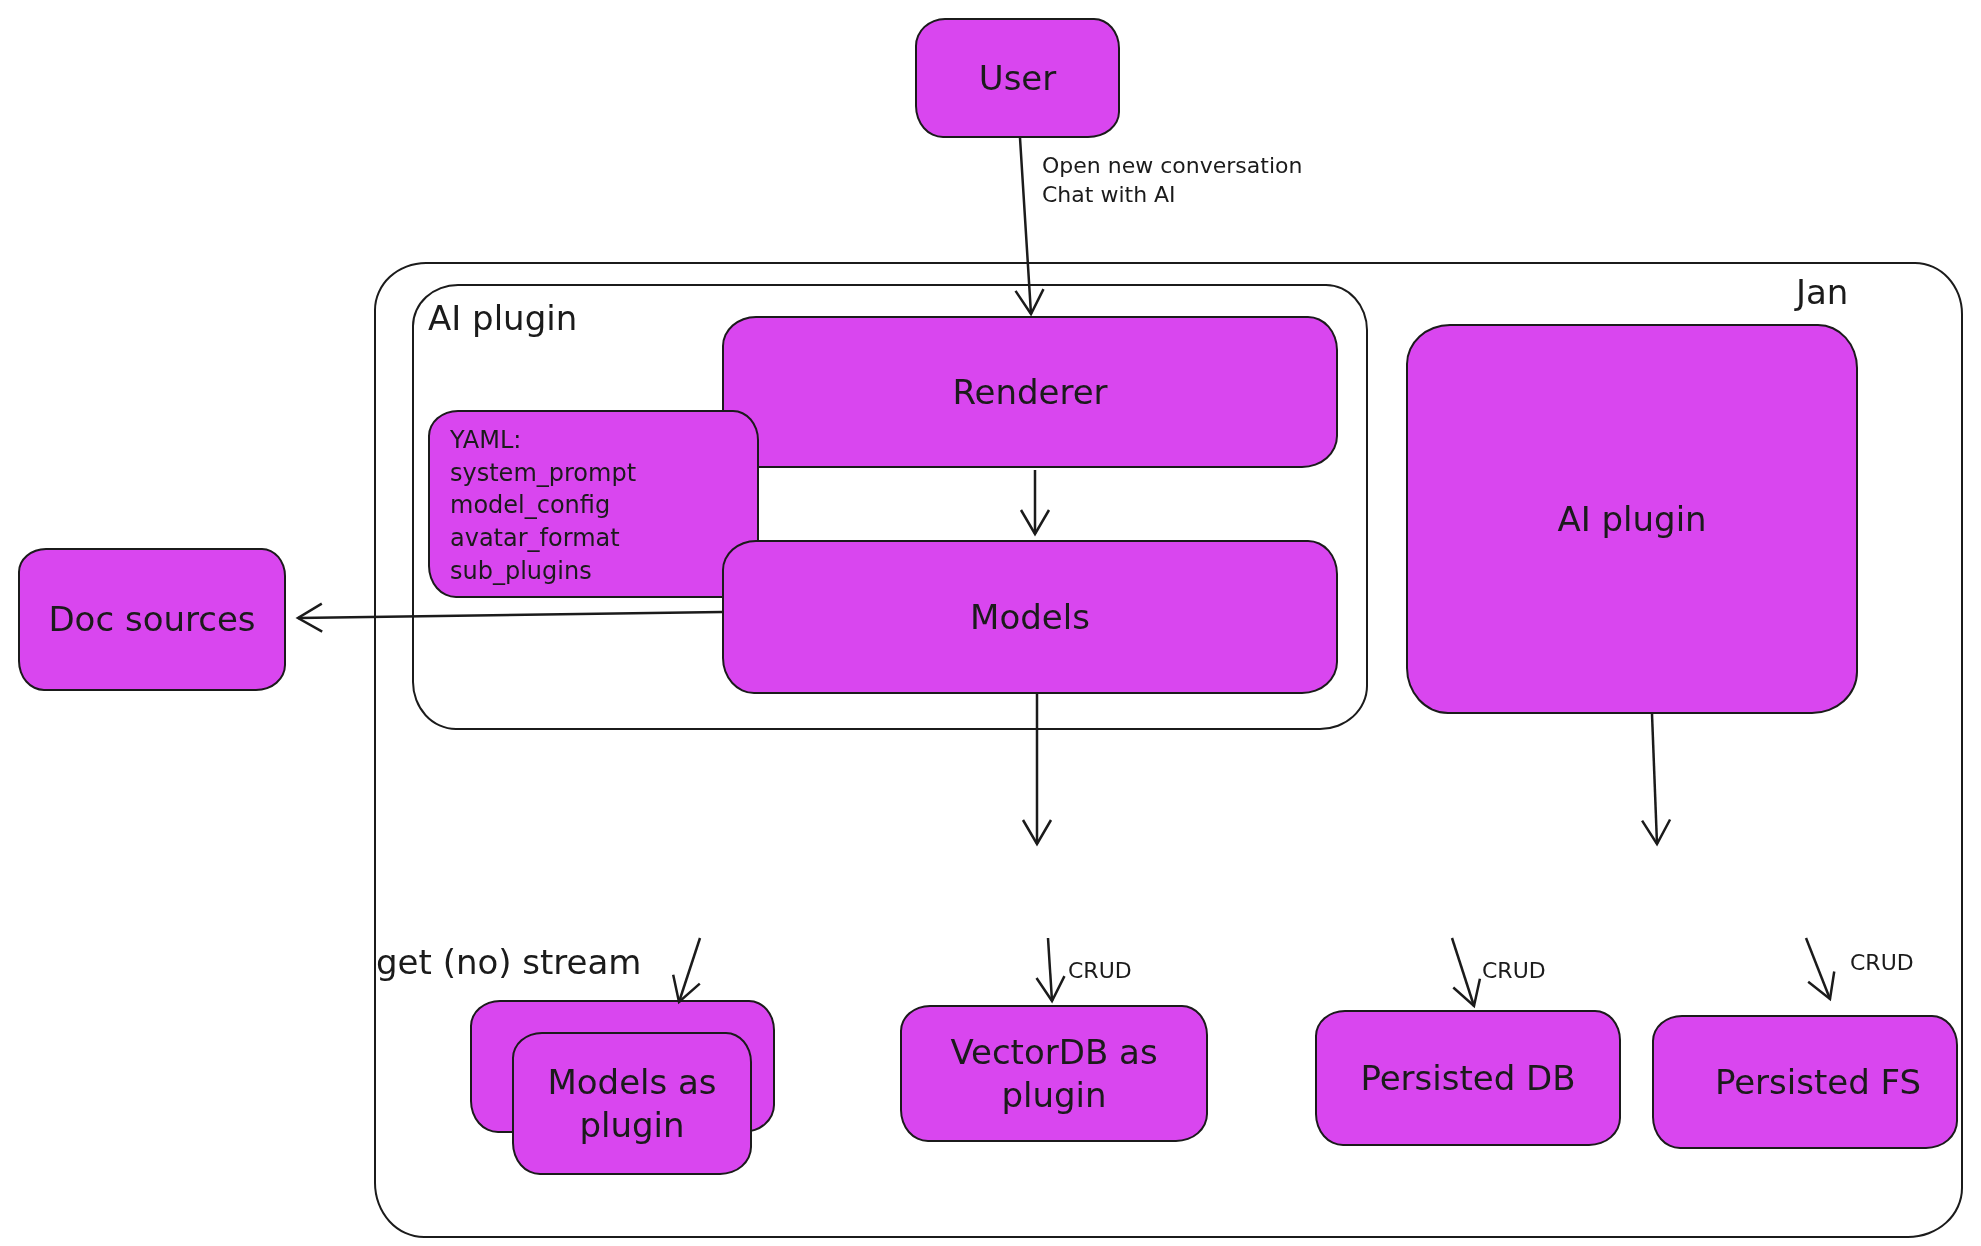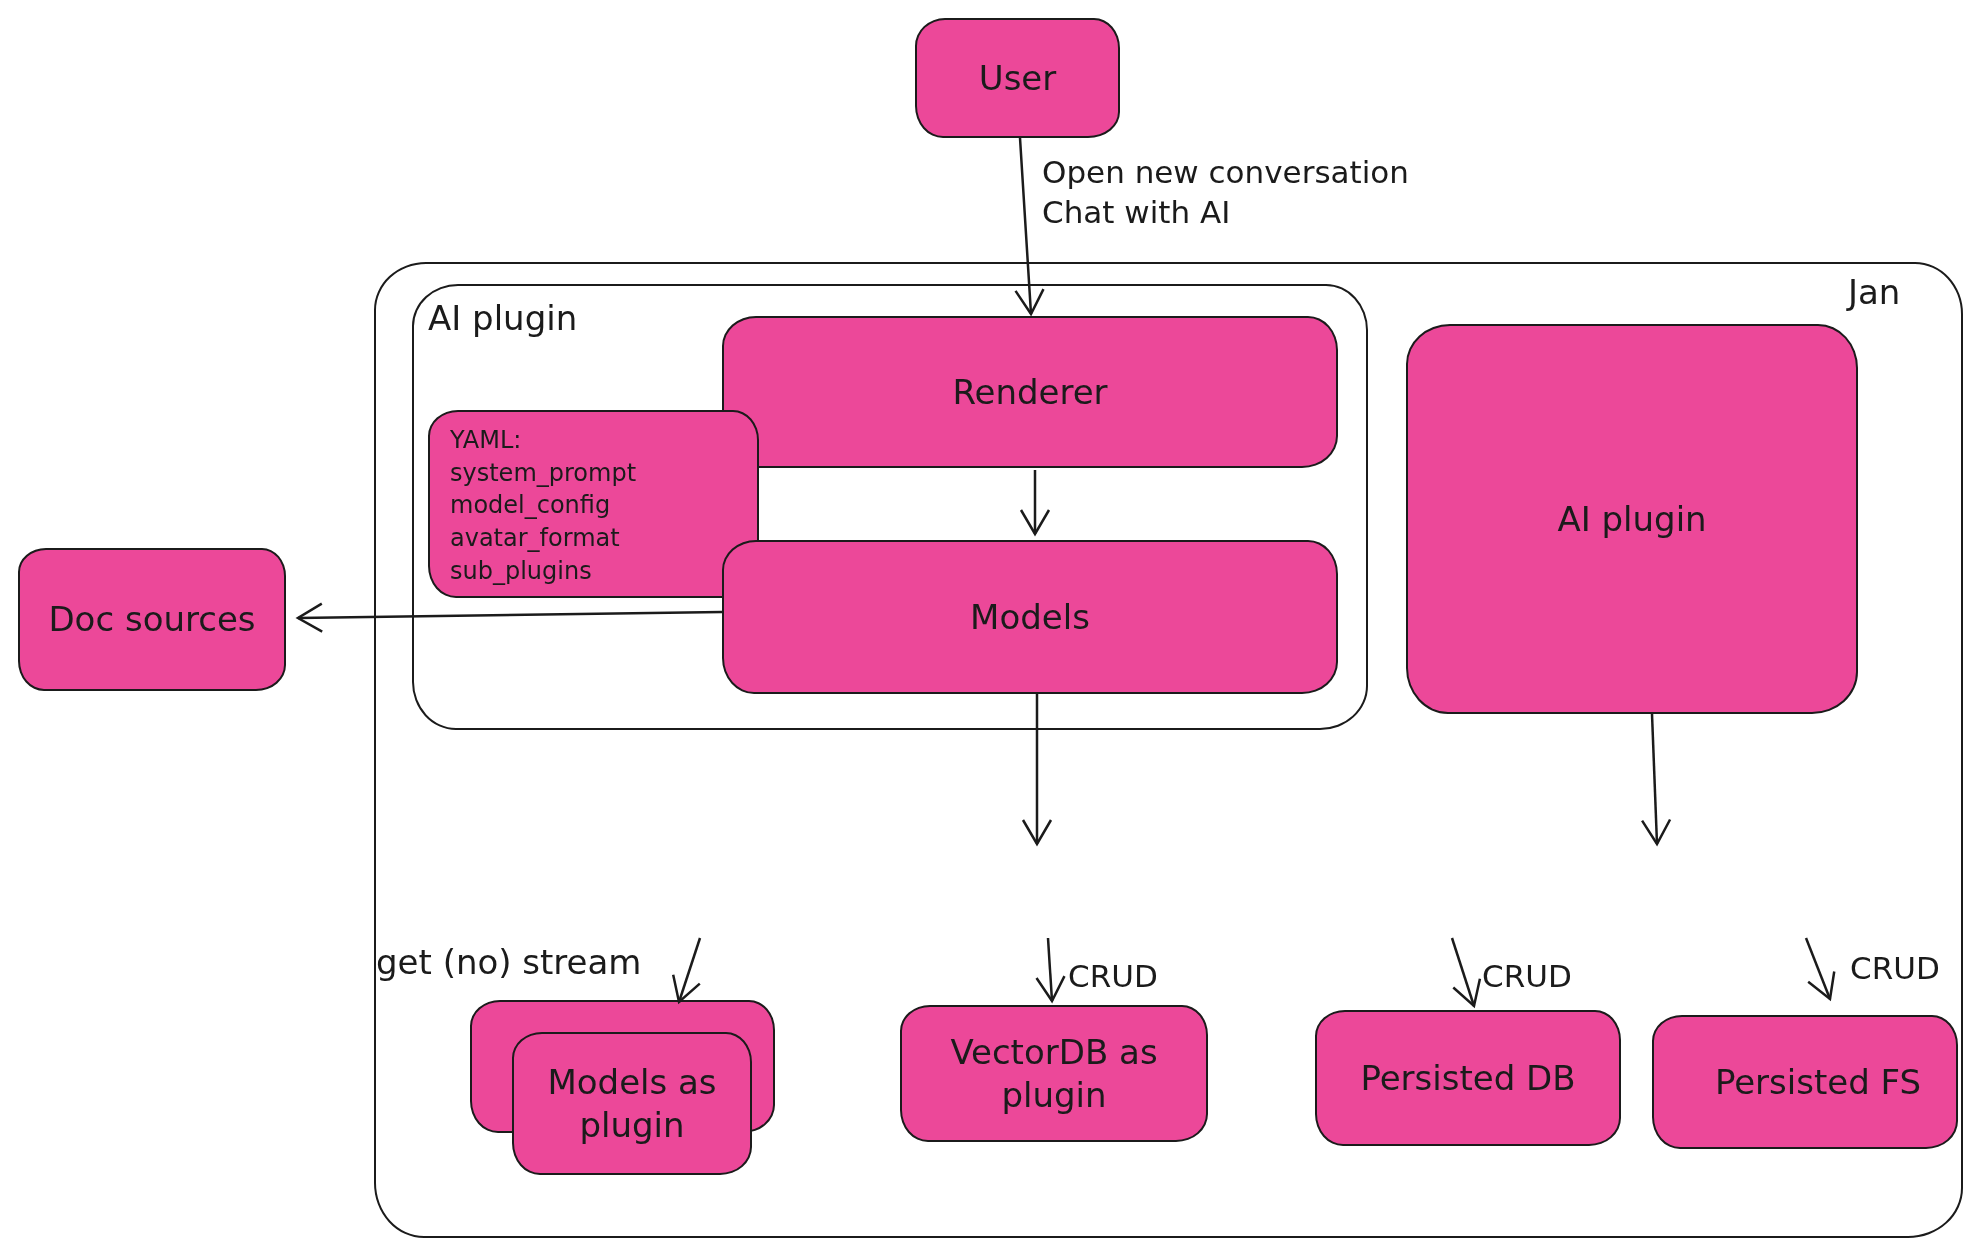--- a/index.html
+++ b/index.html
@@ -12,57 +12,57 @@
   #canvas {
     position: relative;
     width: 1981px;
     height: 1246px;
     background: #ffffff;
     overflow: hidden;
   }
   .node {
     position: absolute;
     border: 2.5px solid #1b1b1b;
-    background: #ec4899;
+    background: #d946ef;
     display: flex;
     align-items: center;
     justify-content: center;
     text-align: center;
     box-sizing: border-box;
     font-size: 34px;
     line-height: 1.25;
   }
   .container-node {
     background: transparent;
   }
   .floating-label {
     position: absolute;
     font-size: 34px;
     white-space: nowrap;
   }
   .edge-label {
     position: absolute;
-    font-size: 31px;
+    font-size: 22px;
     white-space: nowrap;
   }
   #arrow-layer {
     position: absolute;
     left: 0; top: 0;
     pointer-events: none;
   }
   #arrow-layer path {
     fill: none;
     stroke: #1b1b1b;
     stroke-width: 2.5;
   }
 
   
   #user-box        { left: 915px;  top: 18px;   width: 205px; height: 120px; border-radius: 30px 26px 32px 28px / 28px 30px 26px 32px; }
   #jan-container   { left: 374px;  top: 262px;  width: 1589px; height: 976px; border-radius: 52px 48px 55px 50px / 48px 52px 50px 55px; }
-  #jan-label       { left: 1848px; top: 272px; }
+  #jan-label       { left: 1796px; top: 272px; }
   #ai-plugin-container { left: 412px; top: 284px; width: 956px; height: 446px; border-radius: 46px 42px 48px 44px / 42px 46px 44px 48px; }
   #ai-plugin-container-label { left: 428px; top: 298px; }
   #renderer-box    { left: 722px;  top: 316px;  width: 616px; height: 152px; border-radius: 34px 30px 36px 32px / 30px 34px 32px 36px; }
   #yaml-note       { left: 428px;  top: 410px;  width: 331px; height: 188px; border-radius: 30px 26px 32px 28px / 26px 30px 28px 32px;
                      font-size: 24px; line-height: 1.36; justify-content: flex-start; align-items: flex-start;
                      text-align: left; padding: 12px 10px 10px 20px; }
   #backend-box     { left: 722px;  top: 540px;  width: 616px; height: 154px; border-radius: 34px 30px 36px 32px / 30px 34px 32px 36px; }
   #doc-sources-box { left: 18px;   top: 548px;  width: 268px; height: 143px; border-radius: 28px 24px 30px 26px / 24px 28px 26px 30px; }
   #ai-plugin-box   { left: 1406px; top: 324px;  width: 452px; height: 390px; border-radius: 44px 40px 46px 42px / 40px 44px 42px 46px; }
   #jan-core-api-bar{ left: 540px;  top: 850px;  width: 1330px; height: 86px; border-radius: 26px 22px 28px 24px / 24px 26px 22px 28px; }

